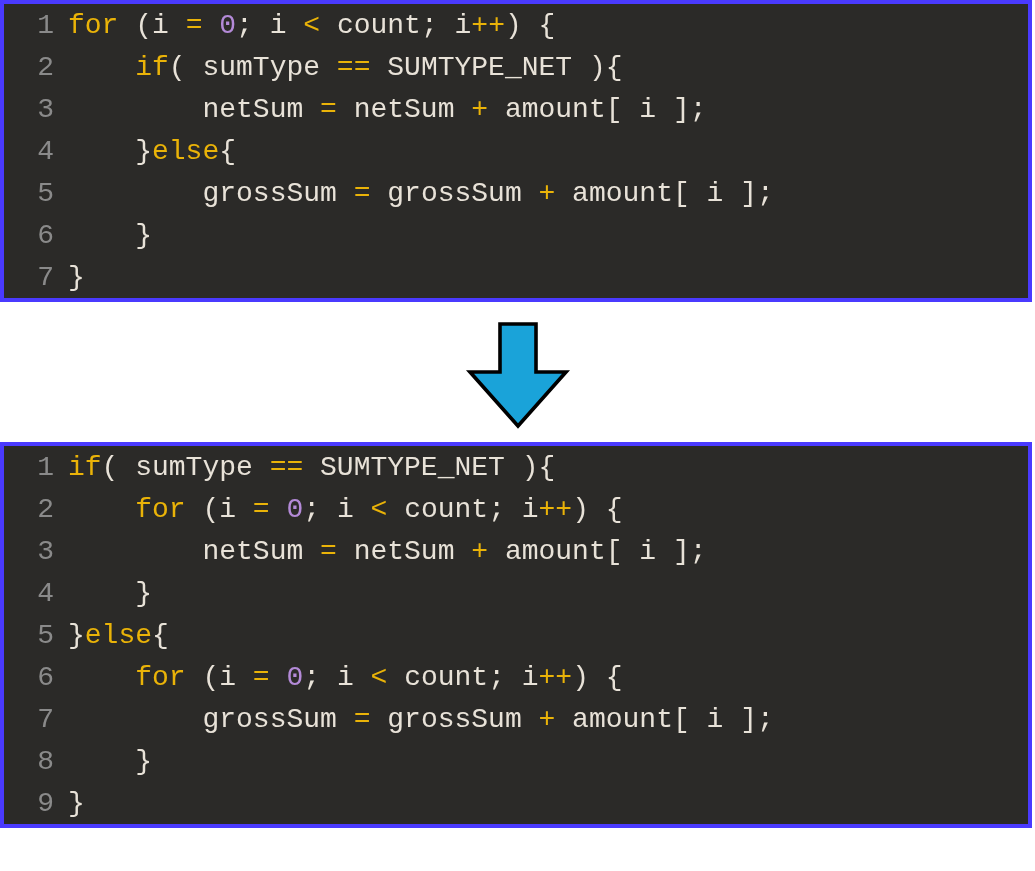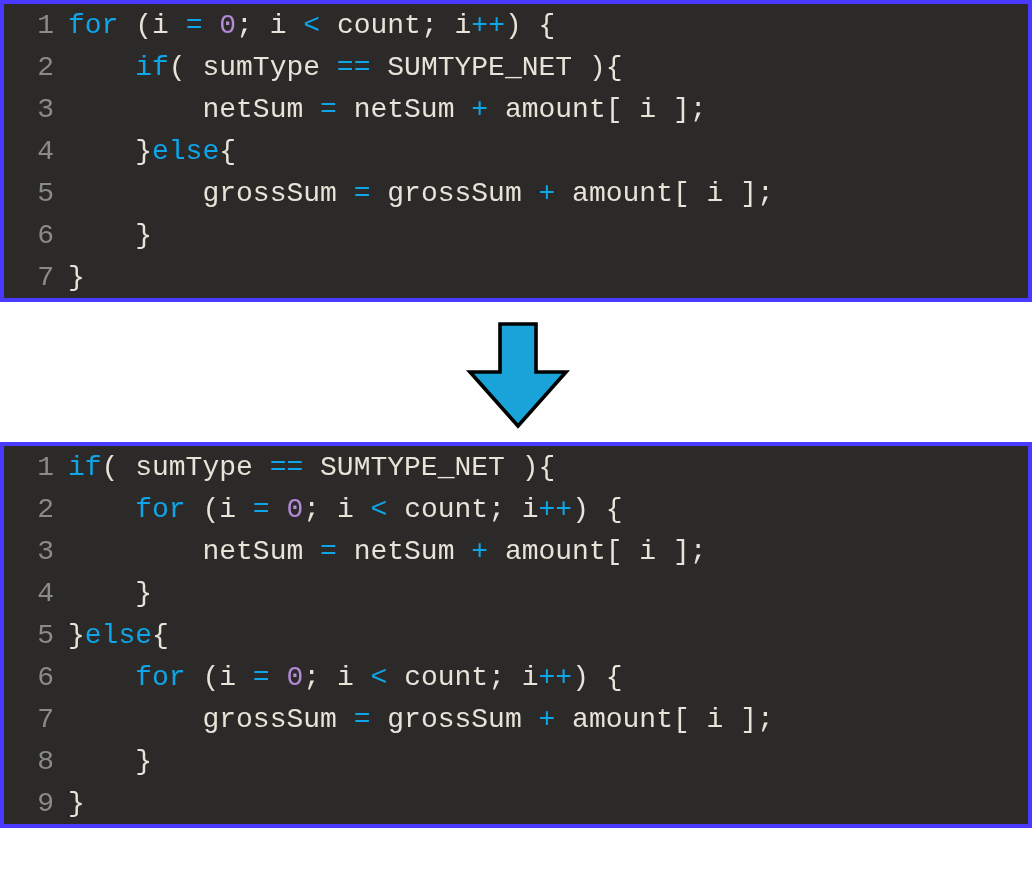--- a/index.html
+++ b/index.html
@@ -32,21 +32,21 @@
   .ln {
     color: #8a8a8a;
     width: 50px;
     text-align: right;
     padding-right: 14px;
     flex-shrink: 0;
   }
   .code {
     color: #e8e2d8;
   }
-  .kw { color: #0ea5e9; }
+  .kw { color: #eab308; }
   .num { color: #b48ad8; }
   .op { color: #e8e2d8; }
   .arrow-container {
     display: flex;
     justify-content: center;
     align-items: center;
     height: 140px;
     background: #ffffff;
   }
   .arrow-svg {

